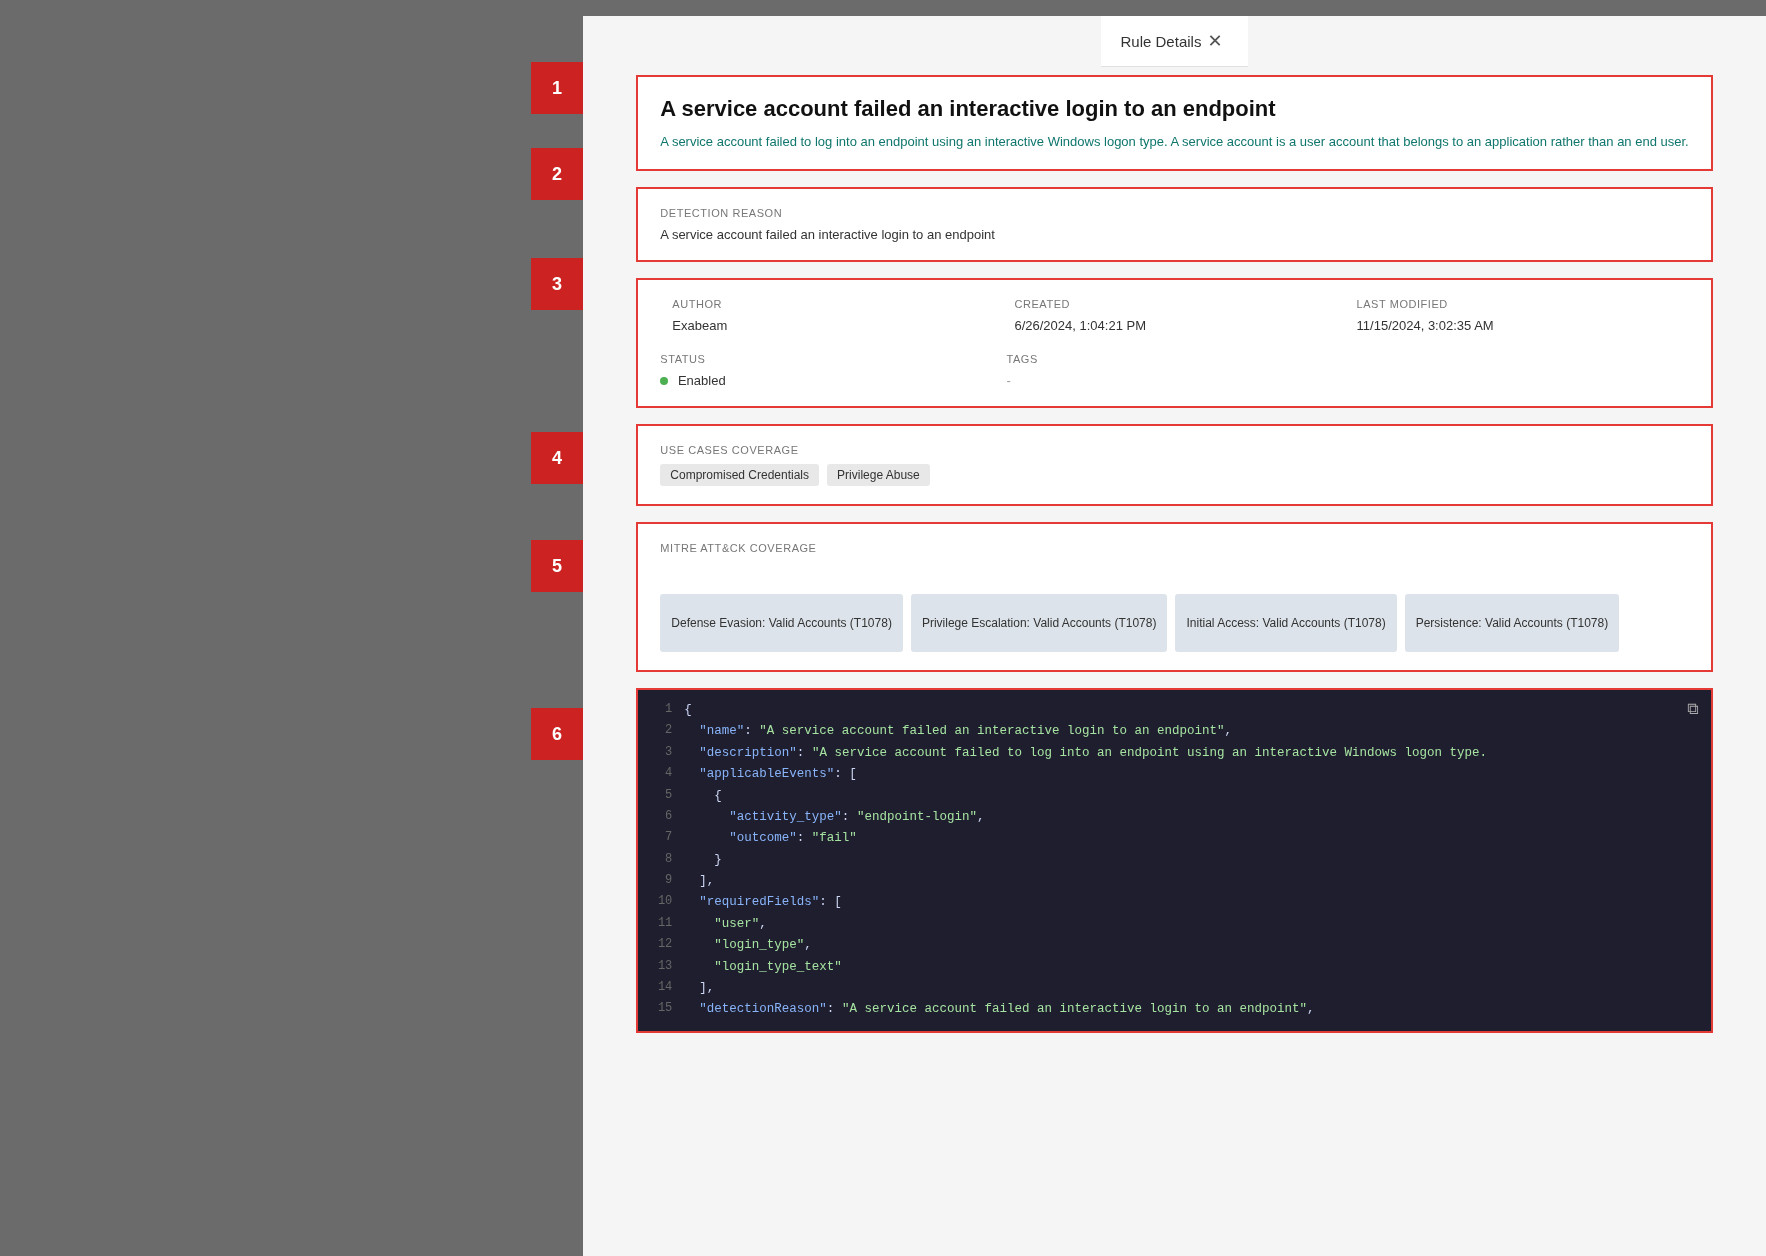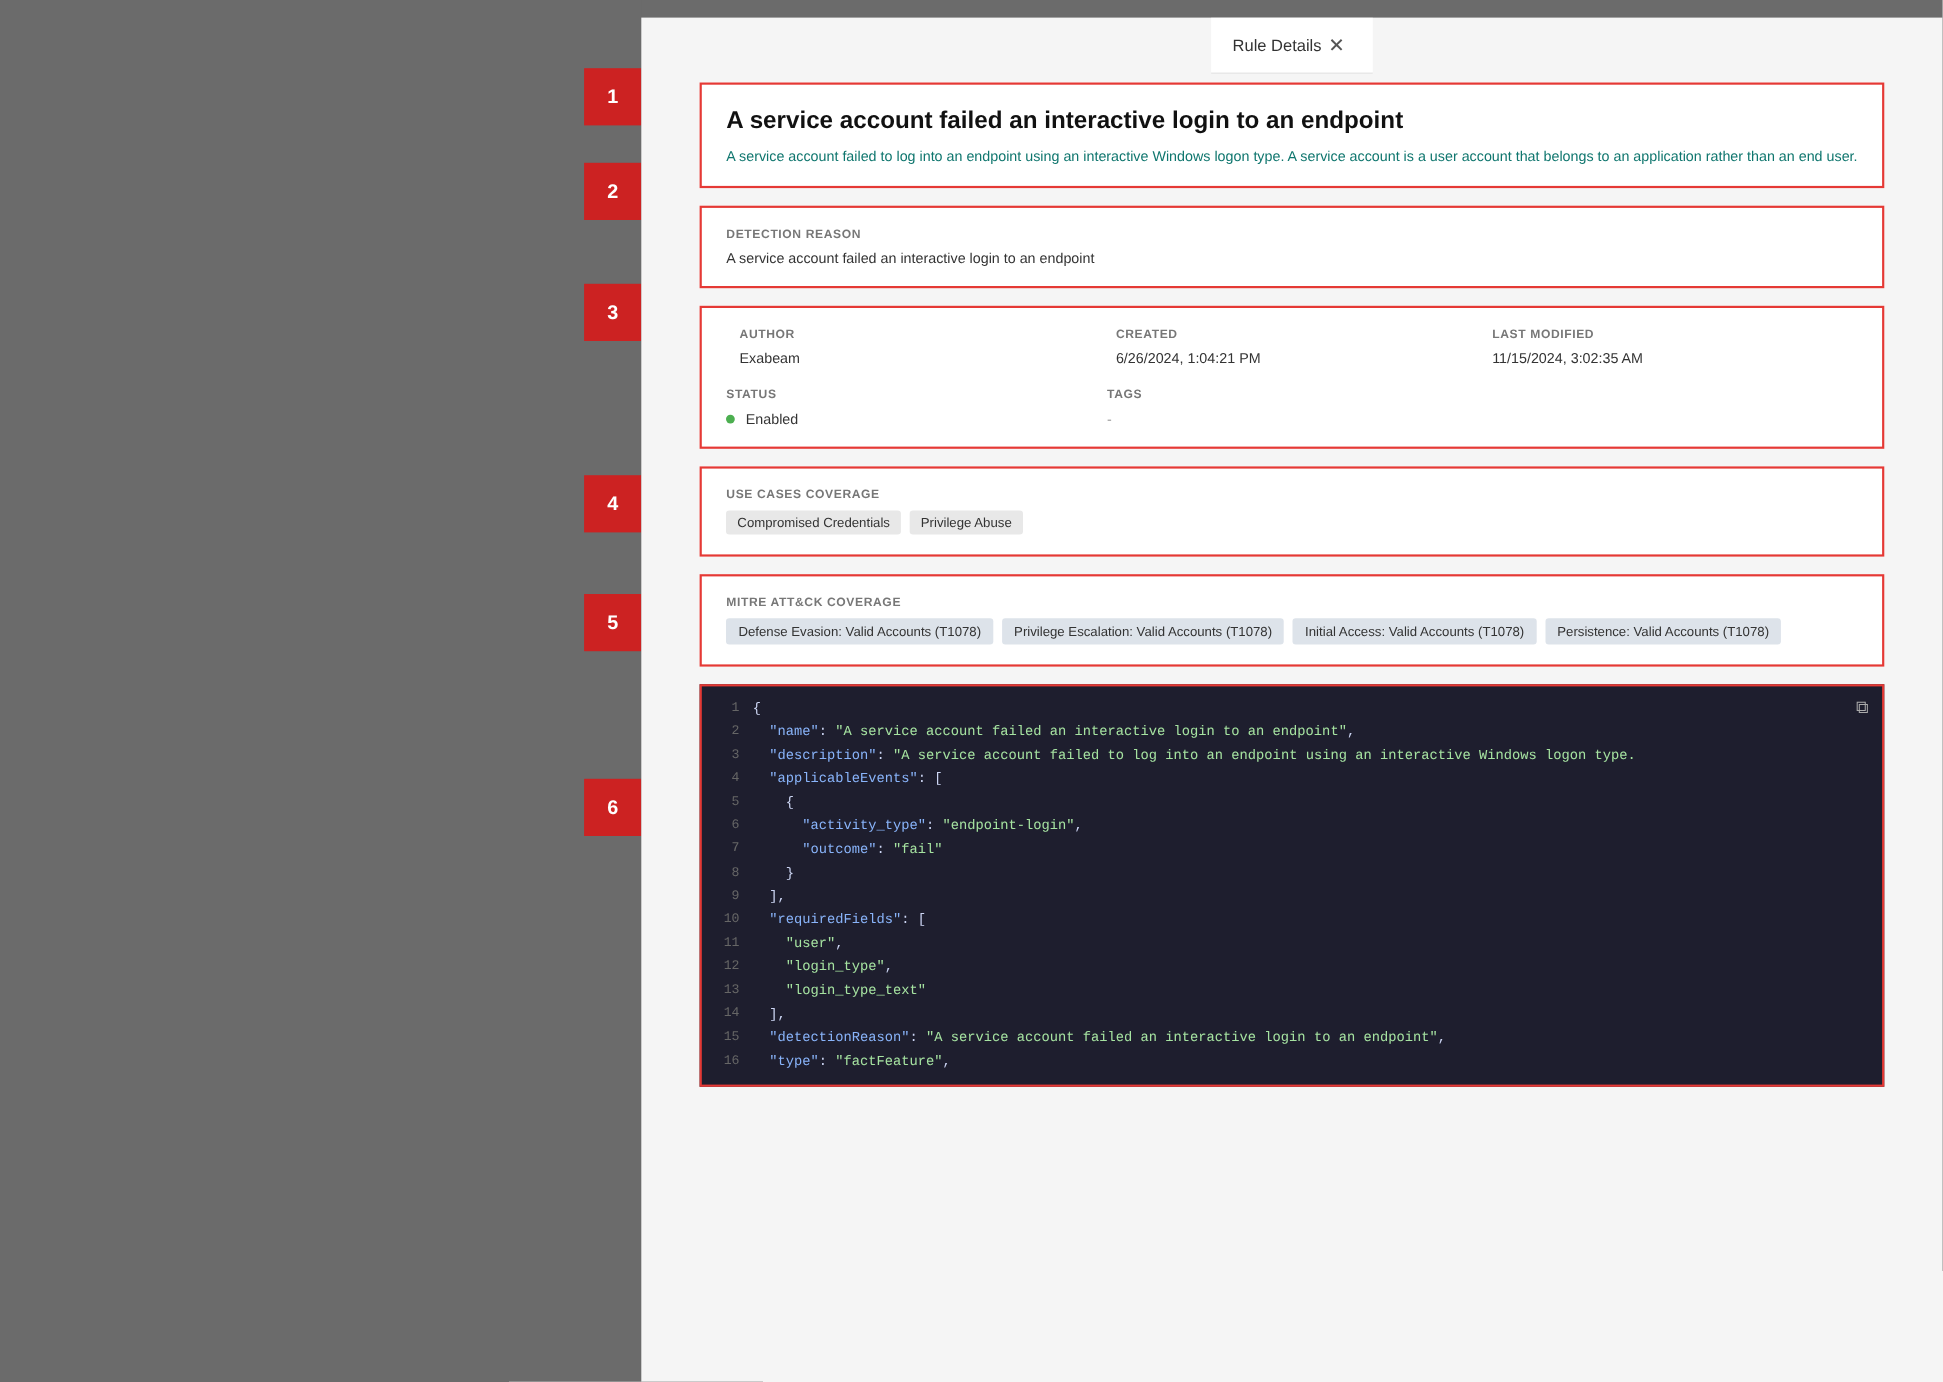--- a/index.html
+++ b/index.html
@@ -119,21 +119,21 @@
     }
 
     .rule-description {
       font-size: 13px;
       color: #0f766e;
       line-height: 1.5;
     }
 
     .section-label {
       font-size: 11px;
-      font-weight: 700;
+      font-weight: 400;
       color: #777;
       letter-spacing: 0.05em;
       text-transform: uppercase;
       margin-bottom: 8px;
     }
 
     .section-value {
       font-size: 13px;
       color: #333;
     }
@@ -181,23 +181,24 @@
     .mitre-tags {
       display: flex;
       flex-wrap: wrap;
       gap: 8px;
       margin-top: 8px;
     }
 
     .mitre-tag {
       background: #dde3ea;
       border-radius: 3px;
-      padding: 5px 11px;
+      padding: 22px 11px;
       font-size: 12px;
       color: #333;
+      margin-top: 32px;
     }
 
     .code-section {
       background: #1e1e2e;
       border: 2px solid #e53935;
       margin: 8px 12px;
       padding: 0;
       position: relative;
       font-family: 'Courier New', Courier, monospace;
       font-size: 12.5px;
@@ -400,22 +401,18 @@
           <span class="code-content">    <span class="code-str-val">"login_type_text"</span></span>
         </div>
         <div class="code-line">
           <span class="line-num">14</span>
           <span class="code-content code-bracket">  ],</span>
         </div>
         <div class="code-line">
           <span class="line-num">15</span>
           <span class="code-content">  <span class="code-key">"detectionReason"</span><span class="code-punc">: </span><span class="code-str-val">"A service account failed an interactive login to an endpoint"</span><span class="code-punc">,</span></span>
         </div>
-        <div class="code-line">
-          <span class="line-num">16</span>
-          <span class="code-content">  <span class="code-key">"type"</span><span class="code-punc">: </span><span class="code-str-val">"factFeature"</span><span class="code-punc">,</span></span>
-        </div>
 
       </div>
     </div>
 
   </div>
 </div>
 
 </body></html>

